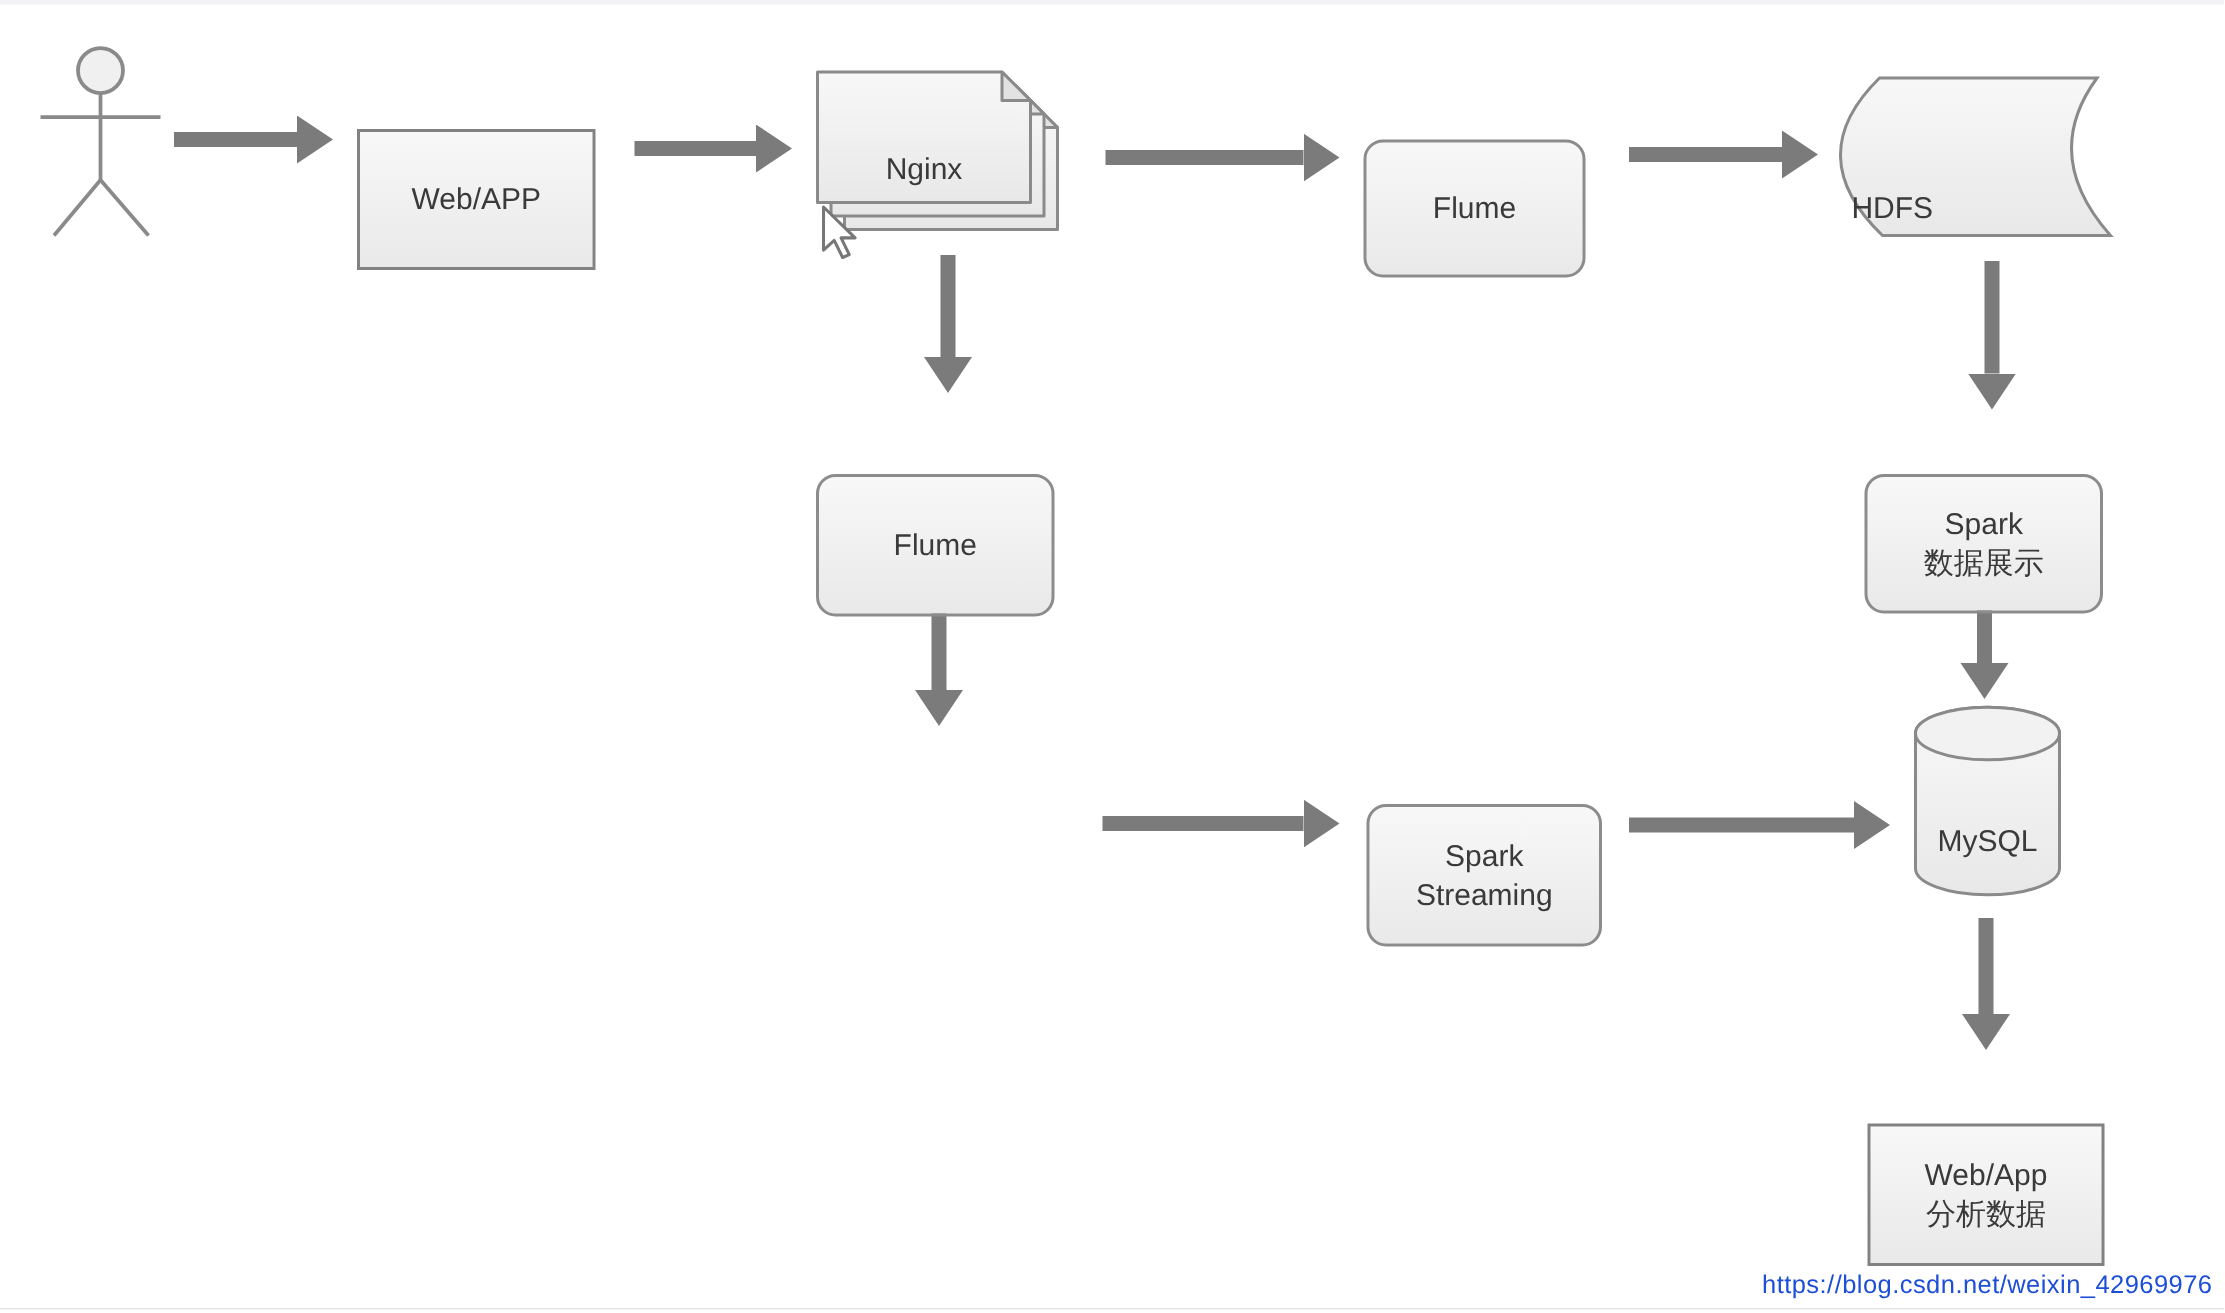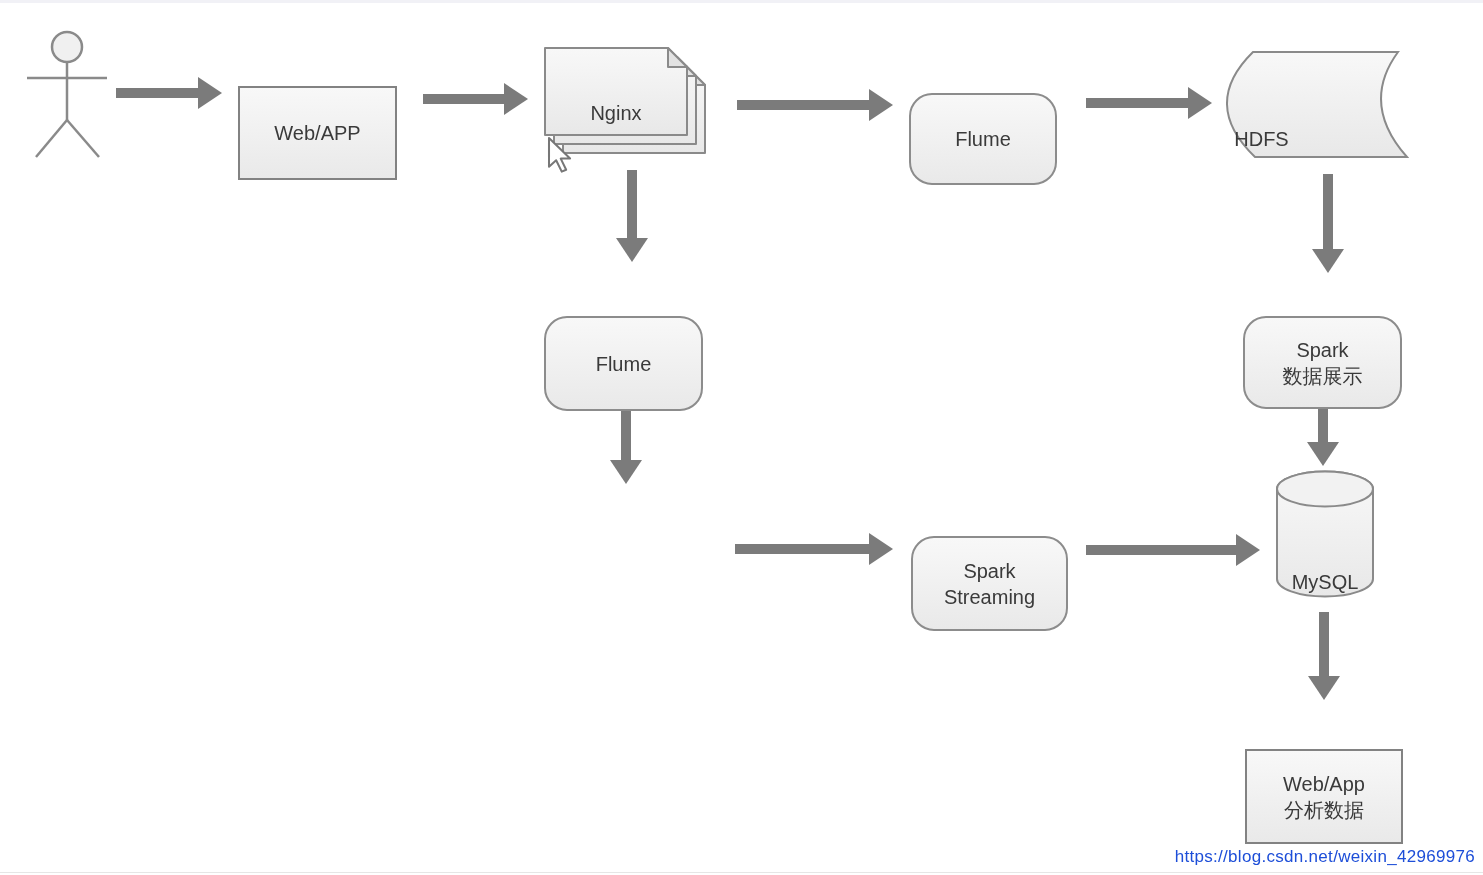--- a/index.html
+++ b/index.html
@@ -9,21 +9,21 @@
   }
   .top-strip { position:absolute; left:0; top:0; width:100%; height:3px; background:#f1f1f6; }
   .bottom-line { position:absolute; left:0; top:872px; width:100%; height:1px; background:#e6e6e6; }
   svg.layer { position:absolute; left:0; top:0; z-index:1; }
   .node {
     position:absolute; z-index:2; box-sizing:border-box;
     display:flex; flex-direction:column; align-items:center; justify-content:center;
     text-align:center; color:#3a3a3a; font-size:20px; line-height:26px;margin-top:34px;
   }
   .box  { background:linear-gradient(180deg,#f8f8f8 0%,#e9e9e9 100%); border:2px solid #828282; }
-  .rbox { background:linear-gradient(180deg,#f8f8f8 0%,#e9e9e9 100%); border:2px solid #8c8c8c; border-radius:23px; }
+  .rbox { background:linear-gradient(180deg,#f8f8f8 0%,#e9e9e9 100%); border:2px solid #8c8c8c; border-radius:13px; }
   .overlay { background:transparent; border:none; }
   .watermark {
     position:absolute; z-index:3; right:8px; top:847px;
     font-size:17px; color:#1d4ed8; letter-spacing:0.3px;
   }
 </style>
 </head>
 <body>
 
 <div class="canvas">
@@ -107,21 +107,21 @@
     <span>Spark</span>
     <span>数据展示</span>
   </div>
 
 
   <div class="node rbox" style="left:911px; top:502px; width:157px; height:95px;">
     <span>Spark</span>
     <span>Streaming</span>
   </div>
 
-  <div class="node overlay" style="left:1277px; top:492px; width:96px; height:112px;">
+  <div class="node overlay" style="left:1277px; top:471px; width:96px; height:112px;">
     <span>MySQL</span>
   </div>
 
   <div class="node box" style="left:1245px; top:715px; width:158px; height:95px;">
     <span>Web/App</span>
     <span>分析数据</span>
   </div>
 
   <div class="watermark">https://blog.csdn.net/weixin_42969976</div>
 

